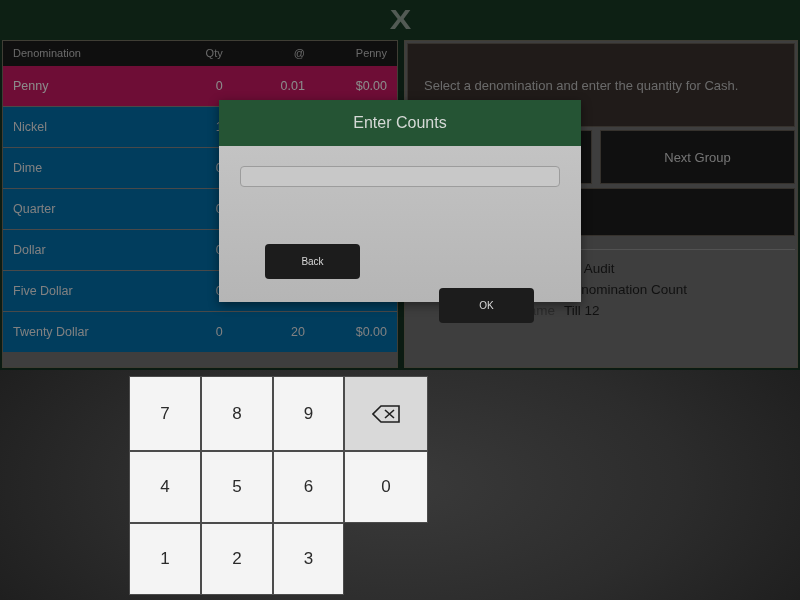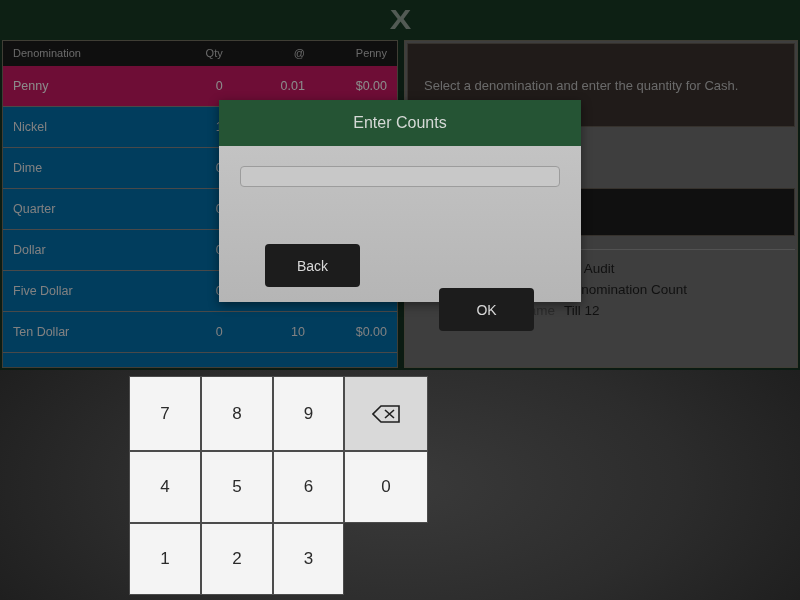--- a/index.html
+++ b/index.html
@@ -135,23 +135,23 @@
   .modal-input{
     position:absolute;left:21px;top:20px;width:320px;height:21px;
     background:#c8c8c8;border:1px solid #9c9c9c;border-radius:4px;
     box-sizing:border-box;
   }
   .modal-prompt{
     position:absolute;left:0;top:59px;width:100%;
     text-align:center;color:#232323;font-size:15px;
   }
   .modal-btn{
-    position:absolute;top:98px;width:95px;height:43px;
+    position:absolute;top:98px;width:95px;height:35px;
     background:#1c1c1c;border-radius:4px;
-    color:#d8d8d8;font-size:14px;
+    color:#d8d8d8;font-size:10px;
     display:flex;align-items:center;justify-content:center;
   }
   .modal-btn.back{left:46px;}
   .modal-btn.ok{left:220px;margin-top:44px;}
 
   
   .lower{
     position:absolute;left:0;top:370px;width:800px;height:230px;
     background:
       radial-gradient(ellipse 620px 300px at 400px 115px,#3a3a3a 0%,#2c2c2c 45%,#141414 100%);
@@ -222,40 +222,38 @@
             <td class="c-at">1</td>
             <td class="c-amt">$0.00</td>
           </tr>
           <tr>
             <td class="c-name">Five Dollar</td>
             <td class="c-qty">0</td>
             <td class="c-at">5</td>
             <td class="c-amt">$0.00</td>
           </tr>
           <tr>
-            <td class="c-name">Ten Dollar</td>
-            <td class="c-qty">0</td>
-            <td class="c-at">10</td>
-            <td class="c-amt">$0.00</td>
-          </tr>
-          <tr>
             <td class="c-name">Twenty Dollar</td>
             <td class="c-qty">0</td>
             <td class="c-at">20</td>
             <td class="c-amt">$0.00</td>
           </tr>
         </tbody>
       </table>
     </div>
 
     <div class="right-panel">
       <div class="instruction-box">
         <div class="txt">Select a denomination and enter the quantity for Cash.</div>
       </div>
 
+      <div class="btn-row">
+        <div class="dark-btn prev"></div>
+        <div class="dark-btn next">Next Group</div>
+      </div>
 
       <div class="wide-dark-btn"></div>
 
       <div class="info-block">
         <div class="info-row">
           <div class="lbl">Count Type</div>
           <div class="val">Till Audit</div>
         </div>
         <div class="info-row">
           <div class="lbl">Count Method</div>

